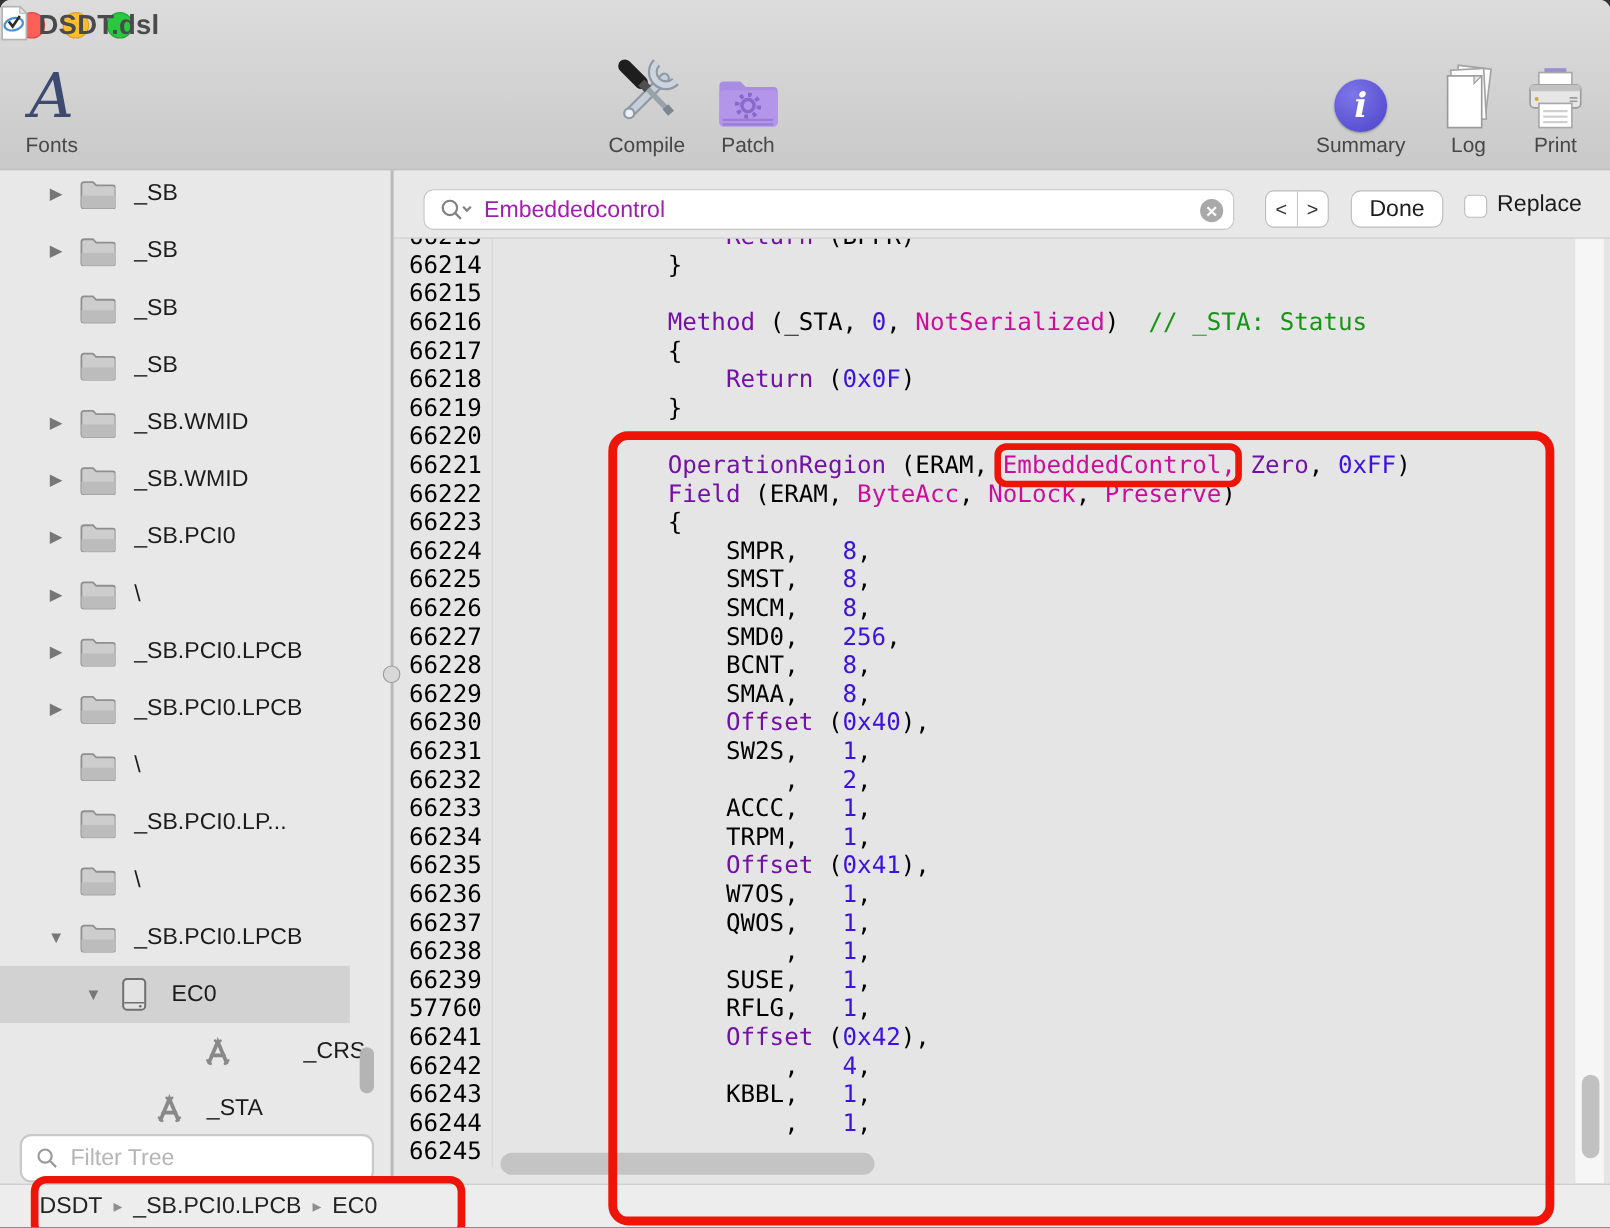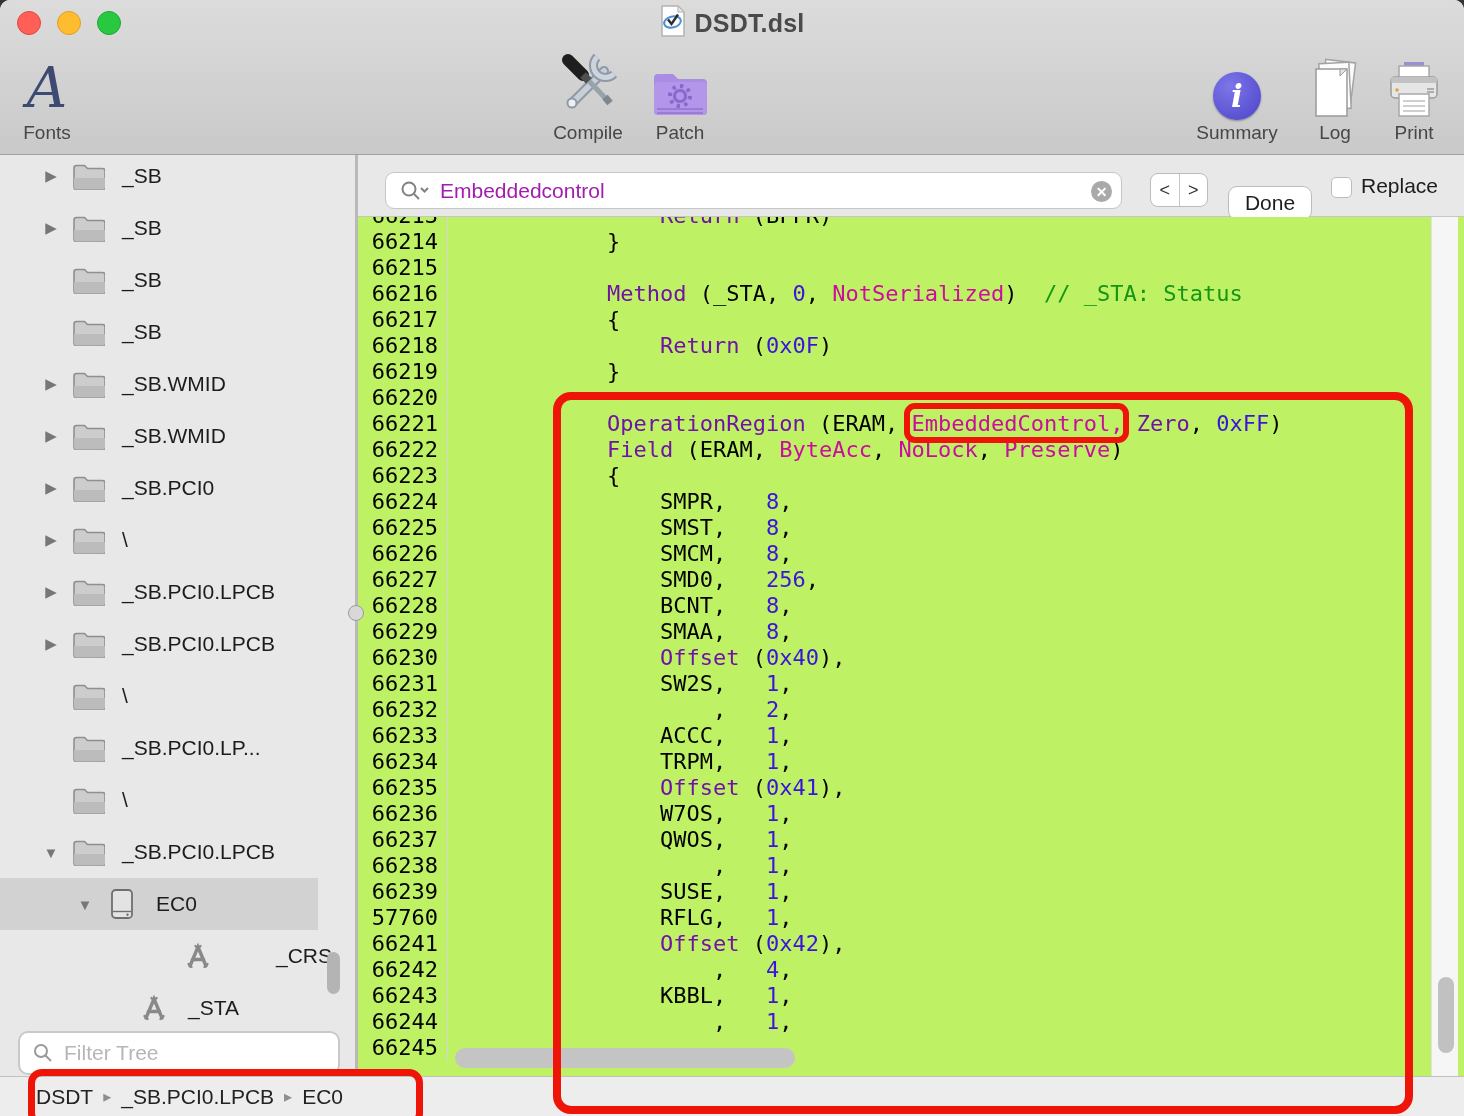--- a/index.html
+++ b/index.html
@@ -6,21 +6,21 @@
   .window{position:relative;width:1464px;height:1116px;background:#fff;overflow:hidden;
           border-radius:10px 10px 0 0;font-family:"Liberation Sans",sans-serif;}
 
   
   .chrome{position:absolute;left:0;top:0;right:0;height:155px;
           background:linear-gradient(#dcdcdc,#c9c9c9);border-bottom:1px solid #a2a2a2;box-sizing:border-box;}
   .light{position:absolute;top:11px;width:22px;height:22px;border-radius:50%;}
   .light.red{left:17px;background:#ff5f57;border:1px solid #e2443d;}
   .light.yellow{left:57px;background:#febc2e;border:1px solid #dfa023;}
   .light.green{left:97px;background:#28c840;border:1px solid #1ea733;}
-  .titlewrap{position:absolute;top:6px;left:0;right:0;height:34px;display:flex;align-items:center;justify-content:center;gap:9px;}
+  .titlewrap{position:absolute;top:6px;left:0;right:0;height:34px;display:flex;align-items:center;gap:9px;}
   .title{font-size:25px;font-weight:bold;color:#4a4a4a;letter-spacing:.2px;}
   .tbitem{position:absolute;top:48px;width:110px;display:flex;flex-direction:column;align-items:center;}
   .tbitem .ic{height:72px;display:flex;align-items:flex-end;justify-content:center;}
   .tbitem .lbl{margin-top:2px;font-size:19px;color:#474747;}
   .fonts-a{font-family:"DejaVu Serif","Liberation Serif",serif;font-style:italic;font-size:56px;line-height:64px;color:#3d4a71;}
   .sum-circle{width:48px;height:48px;border-radius:50%;background:radial-gradient(circle at 35% 30%,#7d76e8,#4b43c9);
               display:flex;align-items:center;justify-content:center;box-shadow:0 1px 2px rgba(0,0,0,.35);}
   .sum-circle span{font-family:"DejaVu Serif","Liberation Serif",serif;font-style:italic;font-weight:bold;font-size:31px;color:#fff;}
 
   
@@ -43,28 +43,28 @@
   .searchfield{position:absolute;left:27px;top:17px;width:737px;height:37px;background:#fff;border:1px solid #c6c6c6;
                border-radius:9px;box-sizing:border-box;display:flex;align-items:center;}
   .searchfield .q{margin-left:14px;margin-right:10px;display:flex;align-items:center;}
   .searchfield .val{font-size:21px;color:#a21caf;}
   .clearbtn{position:absolute;right:9px;top:8px;width:21px;height:21px;border-radius:50%;background:#a9a9a9;
             display:flex;align-items:center;justify-content:center;color:#fff;font-size:14px;font-weight:bold;}
   .seg{position:absolute;left:792px;top:18px;width:58px;height:34px;background:#fff;border:1px solid #bcbcbc;
        border-radius:8px;display:flex;box-sizing:border-box;}
   .seg .cell{flex:1;display:flex;align-items:center;justify-content:center;font-size:18px;color:#333;}
   .seg .cell:first-child{border-right:1px solid #c9c9c9;}
-  .donebtn{position:absolute;left:870px;top:31px;width:84px;height:34px;background:#fff;border:1px solid #bcbcbc;
+  .donebtn{position:absolute;left:870px;top:18px;width:84px;height:34px;background:#fff;border:1px solid #bcbcbc;
            border-radius:9px;box-sizing:border-box;display:flex;align-items:center;justify-content:center;
            font-size:21px;color:#1d1d1d;}
   .chk{position:absolute;left:973px;top:22px;width:21px;height:21px;background:#fff;border:1px solid #bcbcbc;border-radius:5px;box-sizing:border-box;}
   .chklbl{position:absolute;left:1003px;top:19px;font-size:21px;color:#1c1c1c;}
 
   
-  .editor{position:absolute;left:358px;top:217px;right:0;bottom:40px;background:#bef264;overflow:hidden;}
+  .editor{position:absolute;left:358px;top:217px;right:0;bottom:40px;background:#e5e5e5;overflow:hidden;}
   .gutter{position:absolute;left:0;top:-14px;width:89px;border-right:1px solid #d6d6d6;}
   .gn{height:26px;line-height:26px;text-align:right;padding-right:9px;
       font-family:"DejaVu Sans Mono","Liberation Mono",monospace;font-size:22px;color:#000;}
   .codelines{position:absolute;left:90px;top:-14px;right:32px;}
   .cl{height:26px;line-height:26px;white-space:pre;
       font-family:"DejaVu Sans Mono","Liberation Mono",monospace;font-size:22px;color:#000;}
   .cl .k{color:#7211a6;}
   .cl .p{color:#cb0c9c;}
   .cl .n{color:#3c12dd;}
   .cl .c{color:#169416;}

